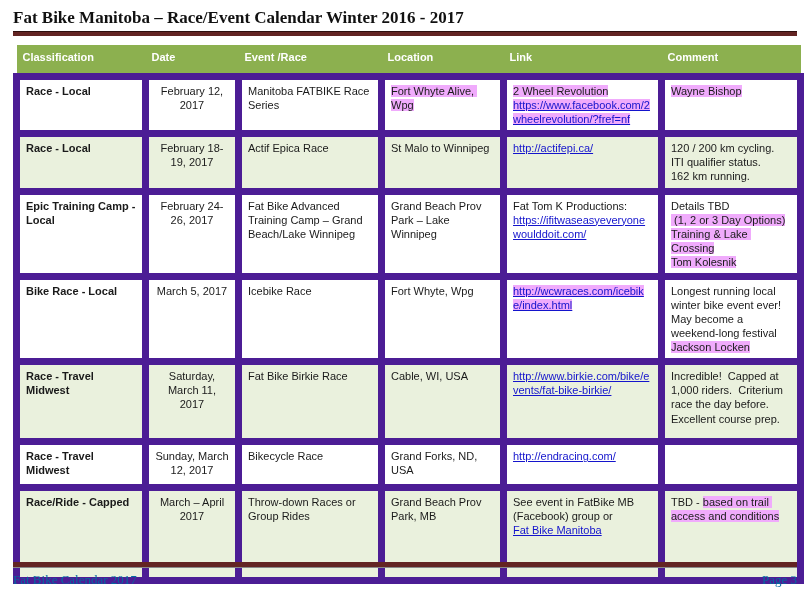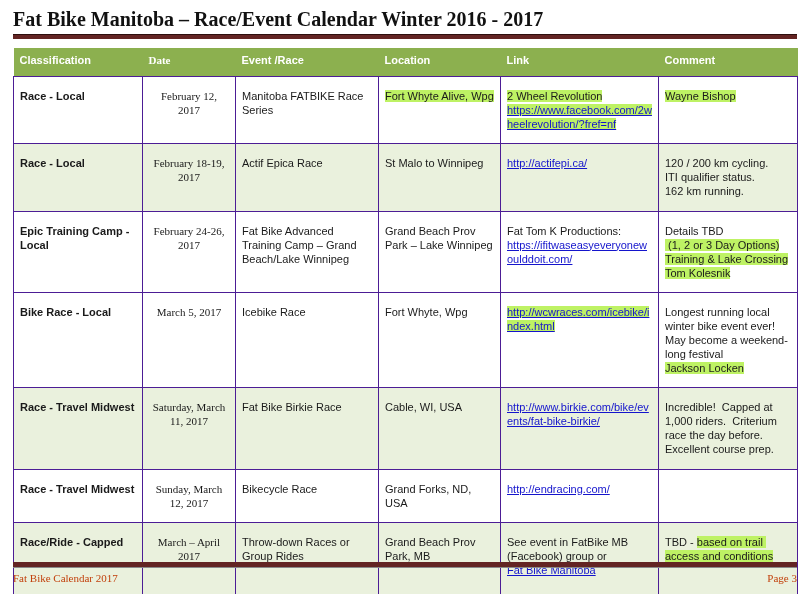--- a/index.html
+++ b/index.html
@@ -18,21 +18,21 @@
     background: #ffffff;
   }
   
   .doc-header {
     display: flex;
     justify-content: space-between;
     align-items: baseline;
     margin: 8px 13px 0 13px;
     font-family: "Liberation Serif", serif;
     font-weight: bold;
-    font-size: 20px;
+    font-size: 17px;
     color: #111111;
     white-space: nowrap;
   }
   .top-rule {
     margin: 3px 13px 0 13px;
     height: 4px;
     background: #632423;
     border-top: 1px solid #2e0f0e;
   }
   
@@ -49,31 +49,31 @@
     background: #8cb04f;
     color: #ffffff;
     font-weight: bold;
     text-align: left;
     vertical-align: top;
     padding: 5px 6px 9px 6px;
     border: none;
     font-size: 11px;
   }
   table.calendar td {
-    border: 1px solid #4c1d95;
+    border: 7px solid #4c1d95;
     vertical-align: top;
-    padding: 12px 6px;
+    padding: 4px 6px;
     white-space: pre-wrap;
     word-break: break-word;
   }
   tr.shaded td { background: #eaf1dd; }
   td.c-classification { font-weight: bold; }
-  td.c-date, th.c-date { text-align: center; font-family: Liberation Serif, serif; }
+  td.c-date, th.c-date { text-align: center; }
   td.c-link { word-break: break-all; }
-  .hl { background: #bef264; }
+  .hl { background: #f0abfc; }
   a.doclink {
     color: #1414cc;
     word-break: break-all;
     cursor: pointer;
   }
   
   .footer-rule {
     position: absolute;
     left: 13px;
     right: 13px;
@@ -83,22 +83,22 @@
     border-bottom: 1px solid #8a8a8a;
   }
   .doc-footer {
     position: absolute;
     left: 13px;
     right: 13px;
     top: 564px;
     display: flex;
     justify-content: space-between;
     font-family: "Liberation Serif", serif;
-    font-size: 11px;
-    color: #c2410c;
+    font-size: 13px;
+    color: #0369a1;
   }
 </style>
 </head>
 <body>
 
 <div class="page">
 
   <div class="doc-header">
     <span>Fat Bike Manitoba – Race/Event Calendar Winter 2016 - 2017</span>
   </div>

